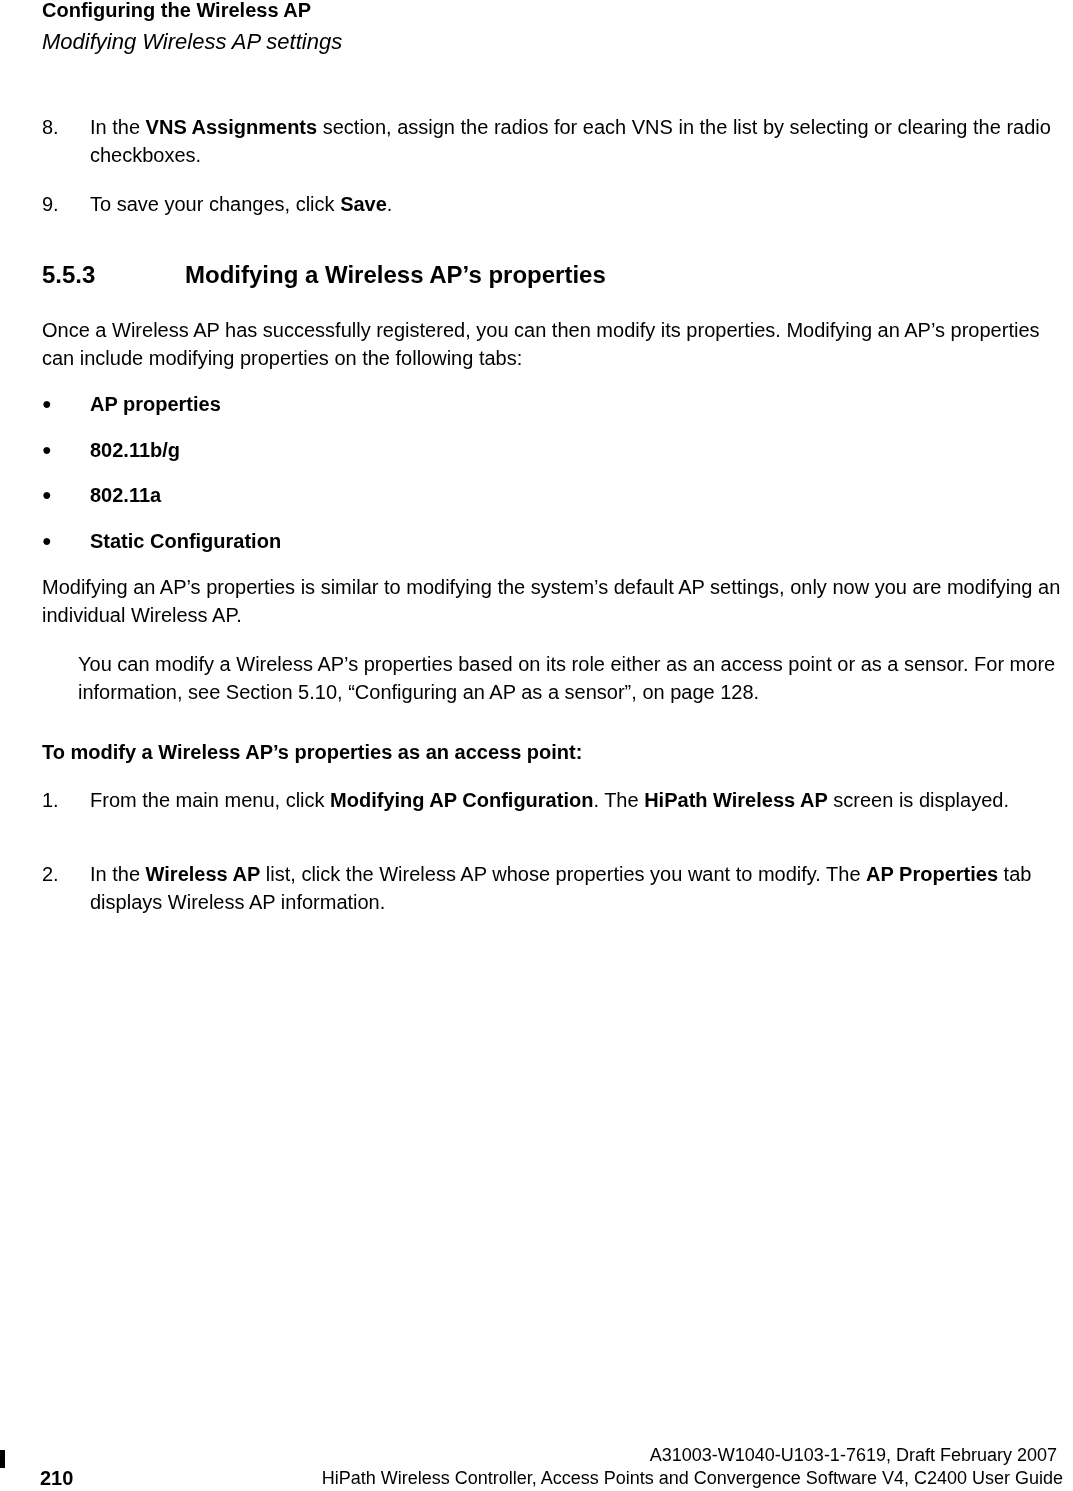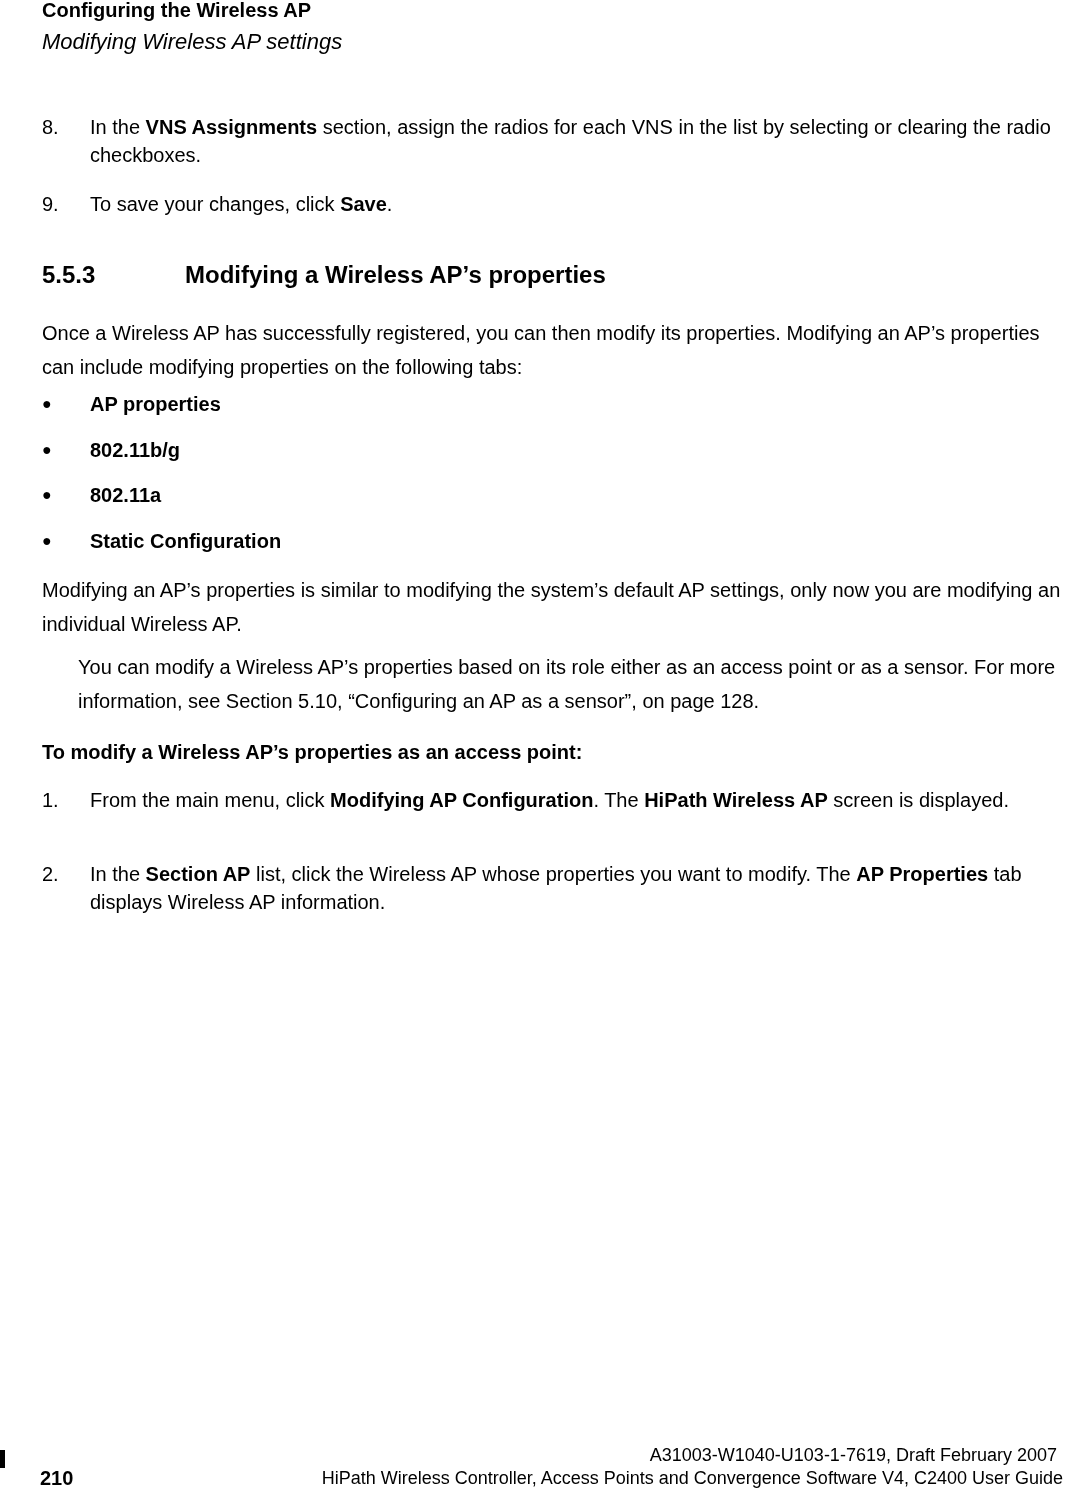--- a/index.html
+++ b/index.html
@@ -11,21 +11,21 @@
   .hdr-sub { position: absolute; left: 42px; top: 30px; font-size: 22px; font-style: italic; line-height: 24px; }
 
   .step { position: absolute; left: 42px; font-size: 20px; line-height: 28px; }
   .step .num { position: absolute; left: 0; top: 0; }
   .step .txt { position: absolute; left: 48px; top: 0; width: 990px; }
 
   .h2 { position: absolute; left: 42px; top: 260px; font-size: 24px; font-weight: bold; line-height: 30px; }
   .h2 .secnum { position: absolute; left: 0; top: 0; }
   .h2 .sectitle { position: absolute; left: 143px; top: 0; white-space: nowrap; }
 
-  .para { position: absolute; left: 42px; width: 1030px; font-size: 20px; line-height: 34px; }
+  .para { position: absolute; left: 42px; width: 1030px; font-size: 20px; line-height: 28px; }
   .bullet { position: absolute; left: 42px; font-size: 20px; line-height: 28px; font-weight: bold; }
   .bullet .dot { position: absolute; left: 0; top: 0; font-weight: normal; font-size: 16px; }
   .bullet .lbl { position: absolute; left: 48px; top: 0; white-space: nowrap; }
 
   .proc { position: absolute; left: 42px; top: 738px; font-size: 20px; font-weight: bold; line-height: 28px; }
 
   .footer-bar { position: absolute; left: 0; top: 1450px; width: 5px; height: 18px; background: #000; }
   .footer-docid { position: absolute; right: 16px; top: 1444px; font-size: 18px; line-height: 22px; }
   .footer-page { position: absolute; left: 40px; top: 1466px; font-size: 20px; font-weight: bold; line-height: 24px; }
   .footer-guide { position: absolute; right: 10px; top: 1467px; font-size: 18px; line-height: 22px; }
@@ -78,21 +78,21 @@
 
 <div class="proc">To modify a Wireless AP’s properties as an access point:</div>
 
 <div class="step" style="top:786px;">
   <span class="num">1.</span>
   <span class="txt"><span>From the main menu, click </span><b>Modifying AP Configuration</b><span>. The </span><b>HiPath Wireless AP</b><span> screen is displayed.</span></span>
 </div>
 
 <div class="step" style="top:860px;">
   <span class="num">2.</span>
-  <span class="txt"><span>In the </span><b>Section AP</b><span> list, click the Wireless AP whose properties you want to modify. The </span><b>AP Properties</b><span> tab displays Wireless AP information.</span></span>
+  <span class="txt"><span>In the </span><b>Wireless AP</b><span> list, click the Wireless AP whose properties you want to modify. The </span><b>AP Properties</b><span> tab displays Wireless AP information.</span></span>
 </div>
 
 <div>
   <div class="footer-bar"></div>
   <div class="footer-docid">A31003-W1040-U103-1-7619, Draft February 2007</div>
   <div class="footer-page">210</div>
   <div class="footer-guide">HiPath Wireless Controller, Access Points and Convergence Software V4, C2400 User Guide</div>
 </div>
 
 </body></html>

